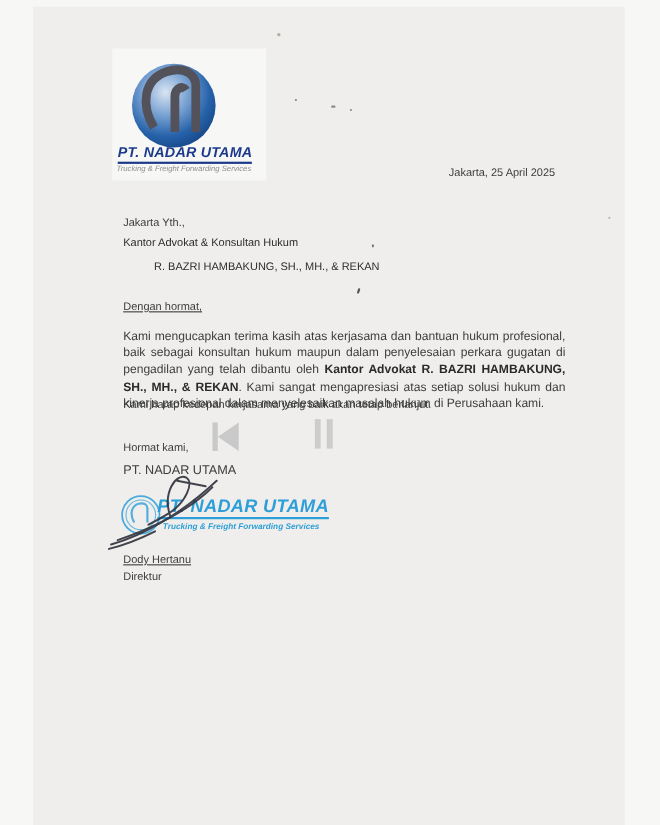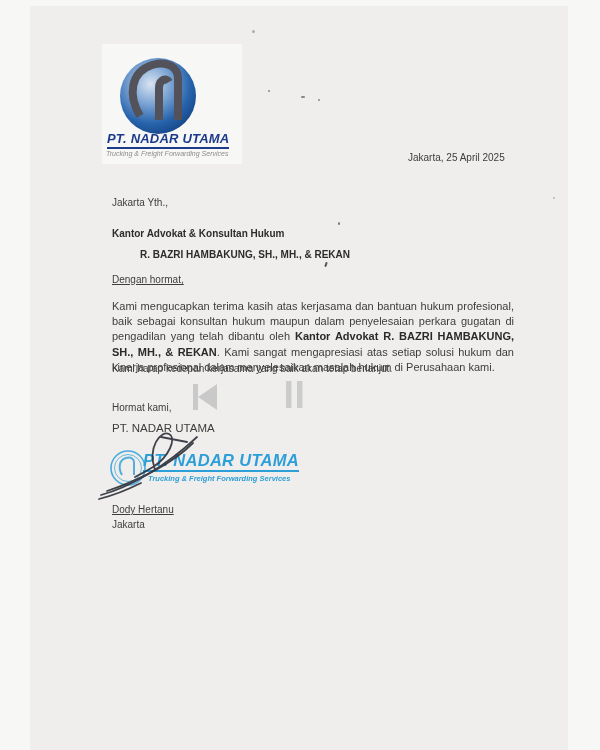--- a/index.html
+++ b/index.html
@@ -25,21 +25,21 @@
     font-size:13px;font-weight:bold;font-style:italic;
     color:#1c3a8c;letter-spacing:.2px;white-space:nowrap;
     border-bottom:2px solid #1c3a8c;padding-bottom:1px;
   }
   .logo-tagline{
     position:absolute;left:4px;top:106px;
     font-size:7px;font-style:italic;color:#8e8d8a;white-space:nowrap;
   }
   
   .t{color:#3d3d3d;font-size:10px;line-height:15px;white-space:nowrap;}
-  .t.b{font-weight:bold;color:#2c2c2c;margin-top:12px;}
+  .t.b{font-weight:normal;color:#2c2c2c;}
   .date{left:408px;top:150px;}
   .para{
     position:absolute;left:112px;top:288px;width:402px;
     font-size:11px;line-height:15.2px;color:#3d3d3d;
     text-align:justify;white-space:normal;
   }
   .para b{color:#2a2a2a;}
   .para2{left:112px;top:361px;}
   
   .player-icon{position:absolute;opacity:.9;}
@@ -125,14 +125,14 @@
     <g fill="none" stroke="#32343e" stroke-width="1.8" stroke-linecap="round" opacity=".92">
       <path d="M 6,70 C 35,62 70,42 102,12"></path>
       <path d="M 12,66 C 45,55 78,38 98,18"></path>
       <path d="M 60,45 C 52,22 66,5 74,9 C 82,13 74,32 58,42 C 50,47 44,50 40,52"></path>
       <path d="M 66,12 L 92,17"></path>
       <path d="M 4,74 C 20,70 34,64 46,58"></path>
     </g>
   </svg>
 
   <div class="abs t underlined" style="left:112px;top:502px;">Dody Hertanu</div>
-  <div class="abs t" style="left:112px;top:517px;">Jakarta</div>
+  <div class="abs t" style="left:112px;top:517px;">Direktur</div>
 </div>
 
 </body></html>

